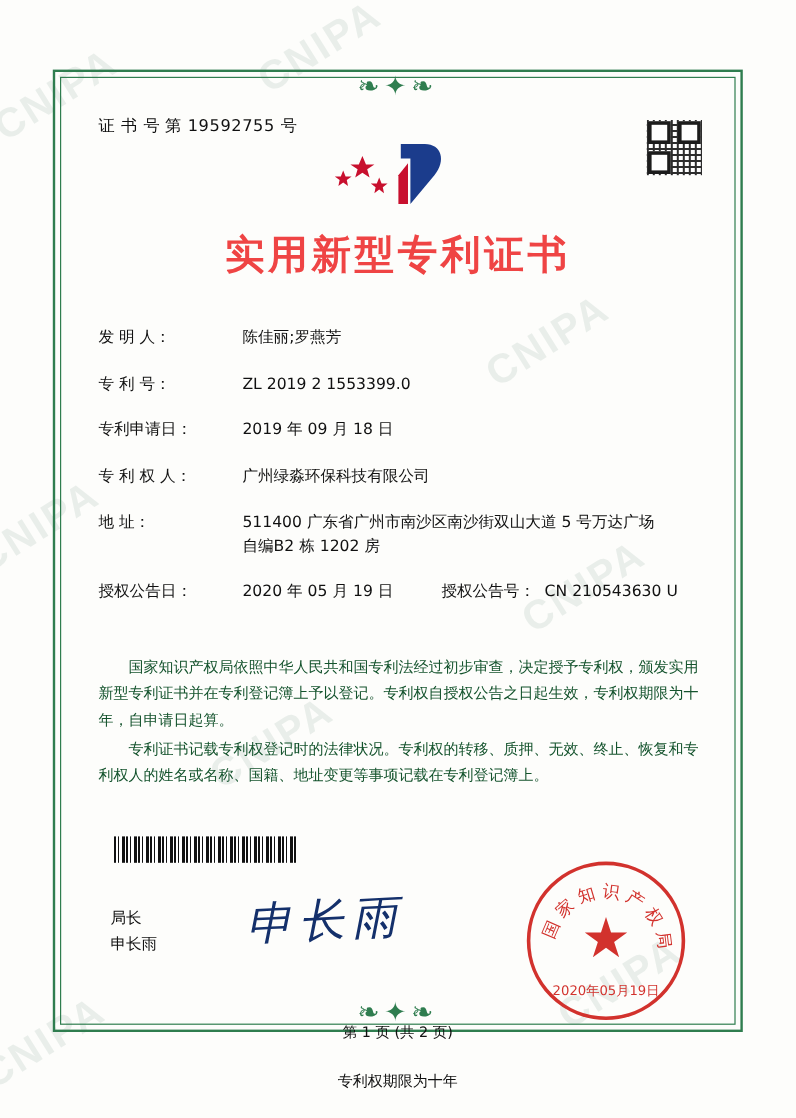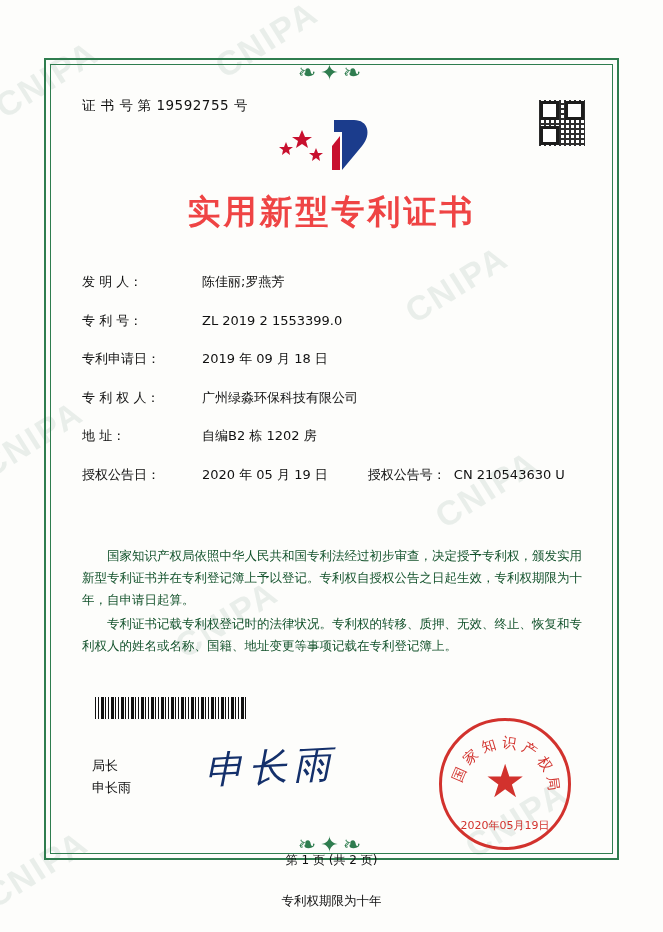--- a/index.html
+++ b/index.html
@@ -306,20 +306,21 @@
       <div class="lbl">专利申请日：</div>
       <div class="val">2019 年 09 月 18 日</div>
     </div>
     <div class="row">
       <div class="lbl">专 利 权 人：</div>
       <div class="val">广州绿淼环保科技有限公司</div>
     </div>
     <div class="row">
       <div class="lbl">地 址：</div>
       <div class="val">
+        <span>511400 广东省广州市南沙区南沙街双山大道 5 号万达广场</span>
         <span class="indent">自编B2 栋 1202 房</span>
       </div>
     </div>
     <div class="row two">
       <div class="lbl">授权公告日：</div>
       <div>2020 年 05 月 19 日</div>
       <div class="val2">授权公告号：</div>
       <div style="margin-left:8px">CN 210543630 U</div>
     </div>
   </div>

